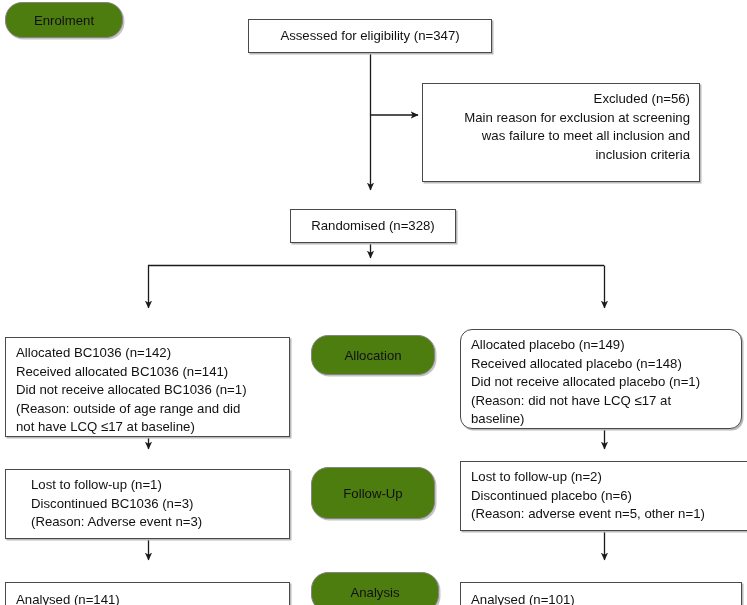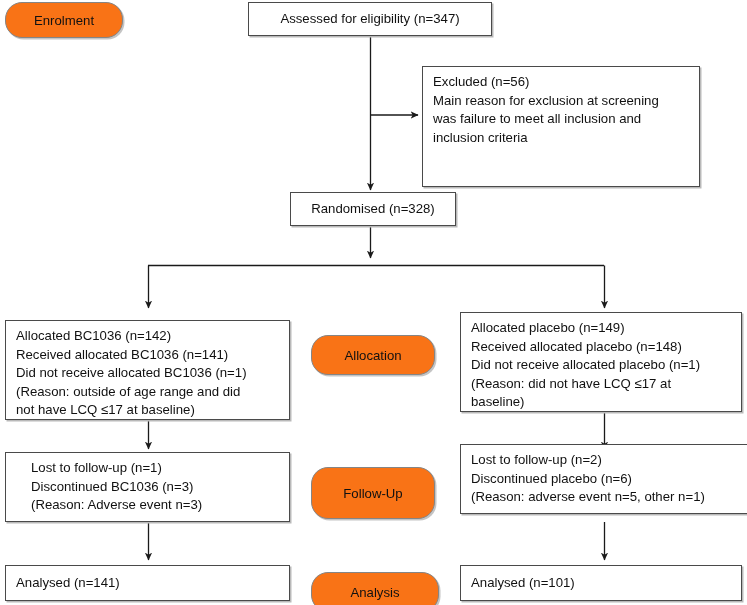--- a/index.html
+++ b/index.html
@@ -35,35 +35,36 @@
     line-height: 18.5px;
     color: #111111;
     z-index: 2;
   }
   .node .txt {
     display: block;
     white-space: pre-line;
   }
   .node.box {
     padding: 6px 9px 6px 10px;
+    margin-top: 17px;
   }
   .node.centered {
     display: flex;
     align-items: center;
     justify-content: center;
     padding: 0;
   }
   .node.justified .txt {
     text-align: justify;
     text-align-last: left;
   }
   .stage {
     position: absolute;
     box-sizing: border-box;
-    background: #f97316;
+    background: #4d7c0f;
     border: 1px solid #858585;
     border-radius: 17px;
     box-shadow: 1.5px 1.5px 0 0 #c4c4c4;
     display: flex;
     align-items: center;
     justify-content: center;
     font-size: 13.2px;
     color: #111111;
     z-index: 2;
   }
@@ -111,40 +112,40 @@
   </div>
 
   <div class="stage" style="left:311px; top:572px; width:128px; height:40px;">
     <span>Analysis</span>
   </div>
 
   <div class="node box centered" style="left:248px; top:2px; width:244px; height:34px;">
     <span class="txt">Assessed for eligibility (n=347)</span>
   </div>
 
-  <div class="node box" style="left:422px; top:66px; width:278px; height:121px;">
+  <div class="node box" style="left:422px; top:66px; width:278px; height:99px;text-align:right;">
     <span class="txt">Excluded (n=56)
 Main reason for exclusion at screening
 was failure to meet all inclusion and
 inclusion criteria</span>
   </div>
 
   <div class="node box centered" style="left:290px; top:192px; width:166px; height:34px;">
     <span class="txt">Randomised (n=328)</span>
   </div>
 
   <div class="node box justified" style="left:5px; top:320px; width:285px; height:100px;">
     <span class="txt">Allocated BC1036 (n=142)
 Received allocated BC1036 (n=141)
 Did not receive allocated BC1036 (n=1)
 (Reason: outside of age range and did
 not have LCQ ≤17 at baseline)</span>
   </div>
 
-  <div class="node box justified" style="left:460px; top:312px; width:282px; height:100px;">
+  <div class="node box justified" style="left:460px; top:312px; width:282px; height:100px;border-radius:12px;">
     <span class="txt">Allocated placebo (n=149)
 Received allocated placebo (n=148)
 Did not receive allocated placebo (n=1)
 (Reason: did not have LCQ ≤17 at
 baseline)</span>
   </div>
 
   <div class="node box" style="left:5px; top:452px; width:285px; height:70px;padding-left:25px;">
     <span class="txt">Lost to follow-up (n=1)
 Discontinued BC1036 (n=3)

